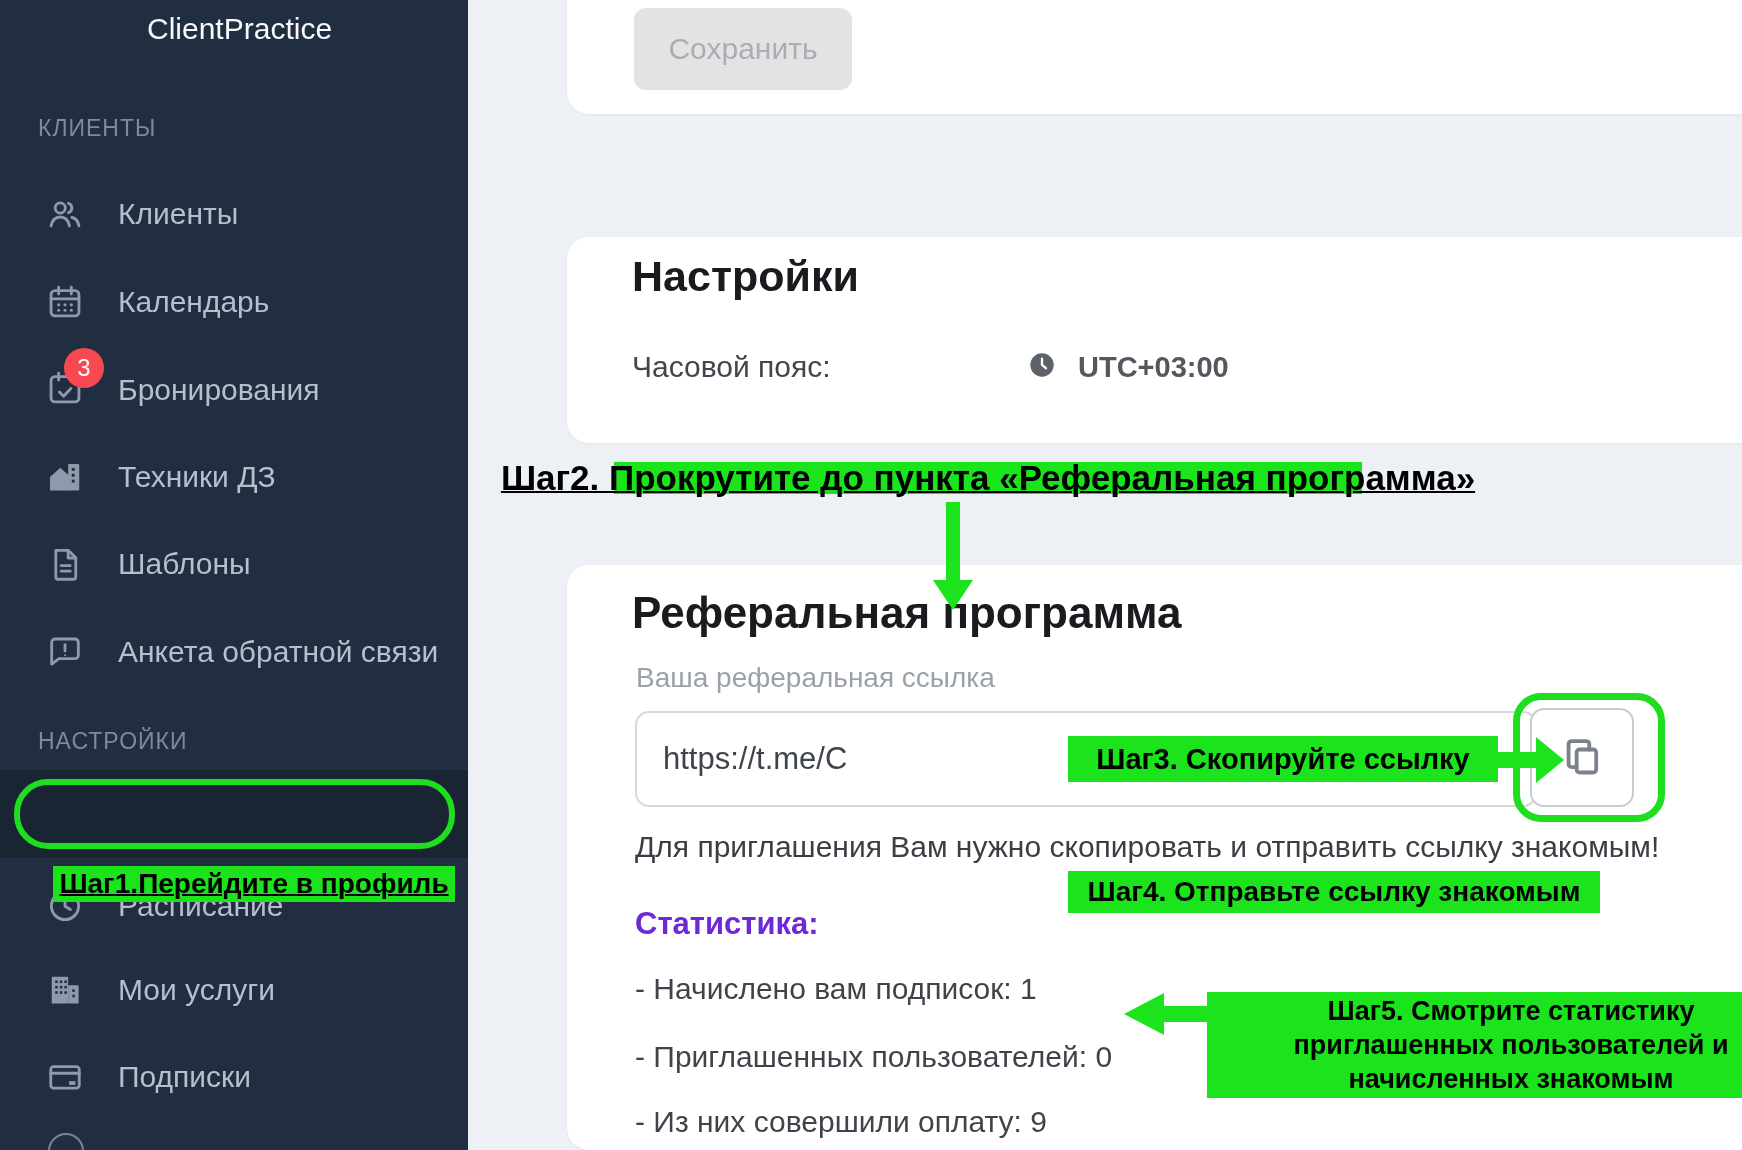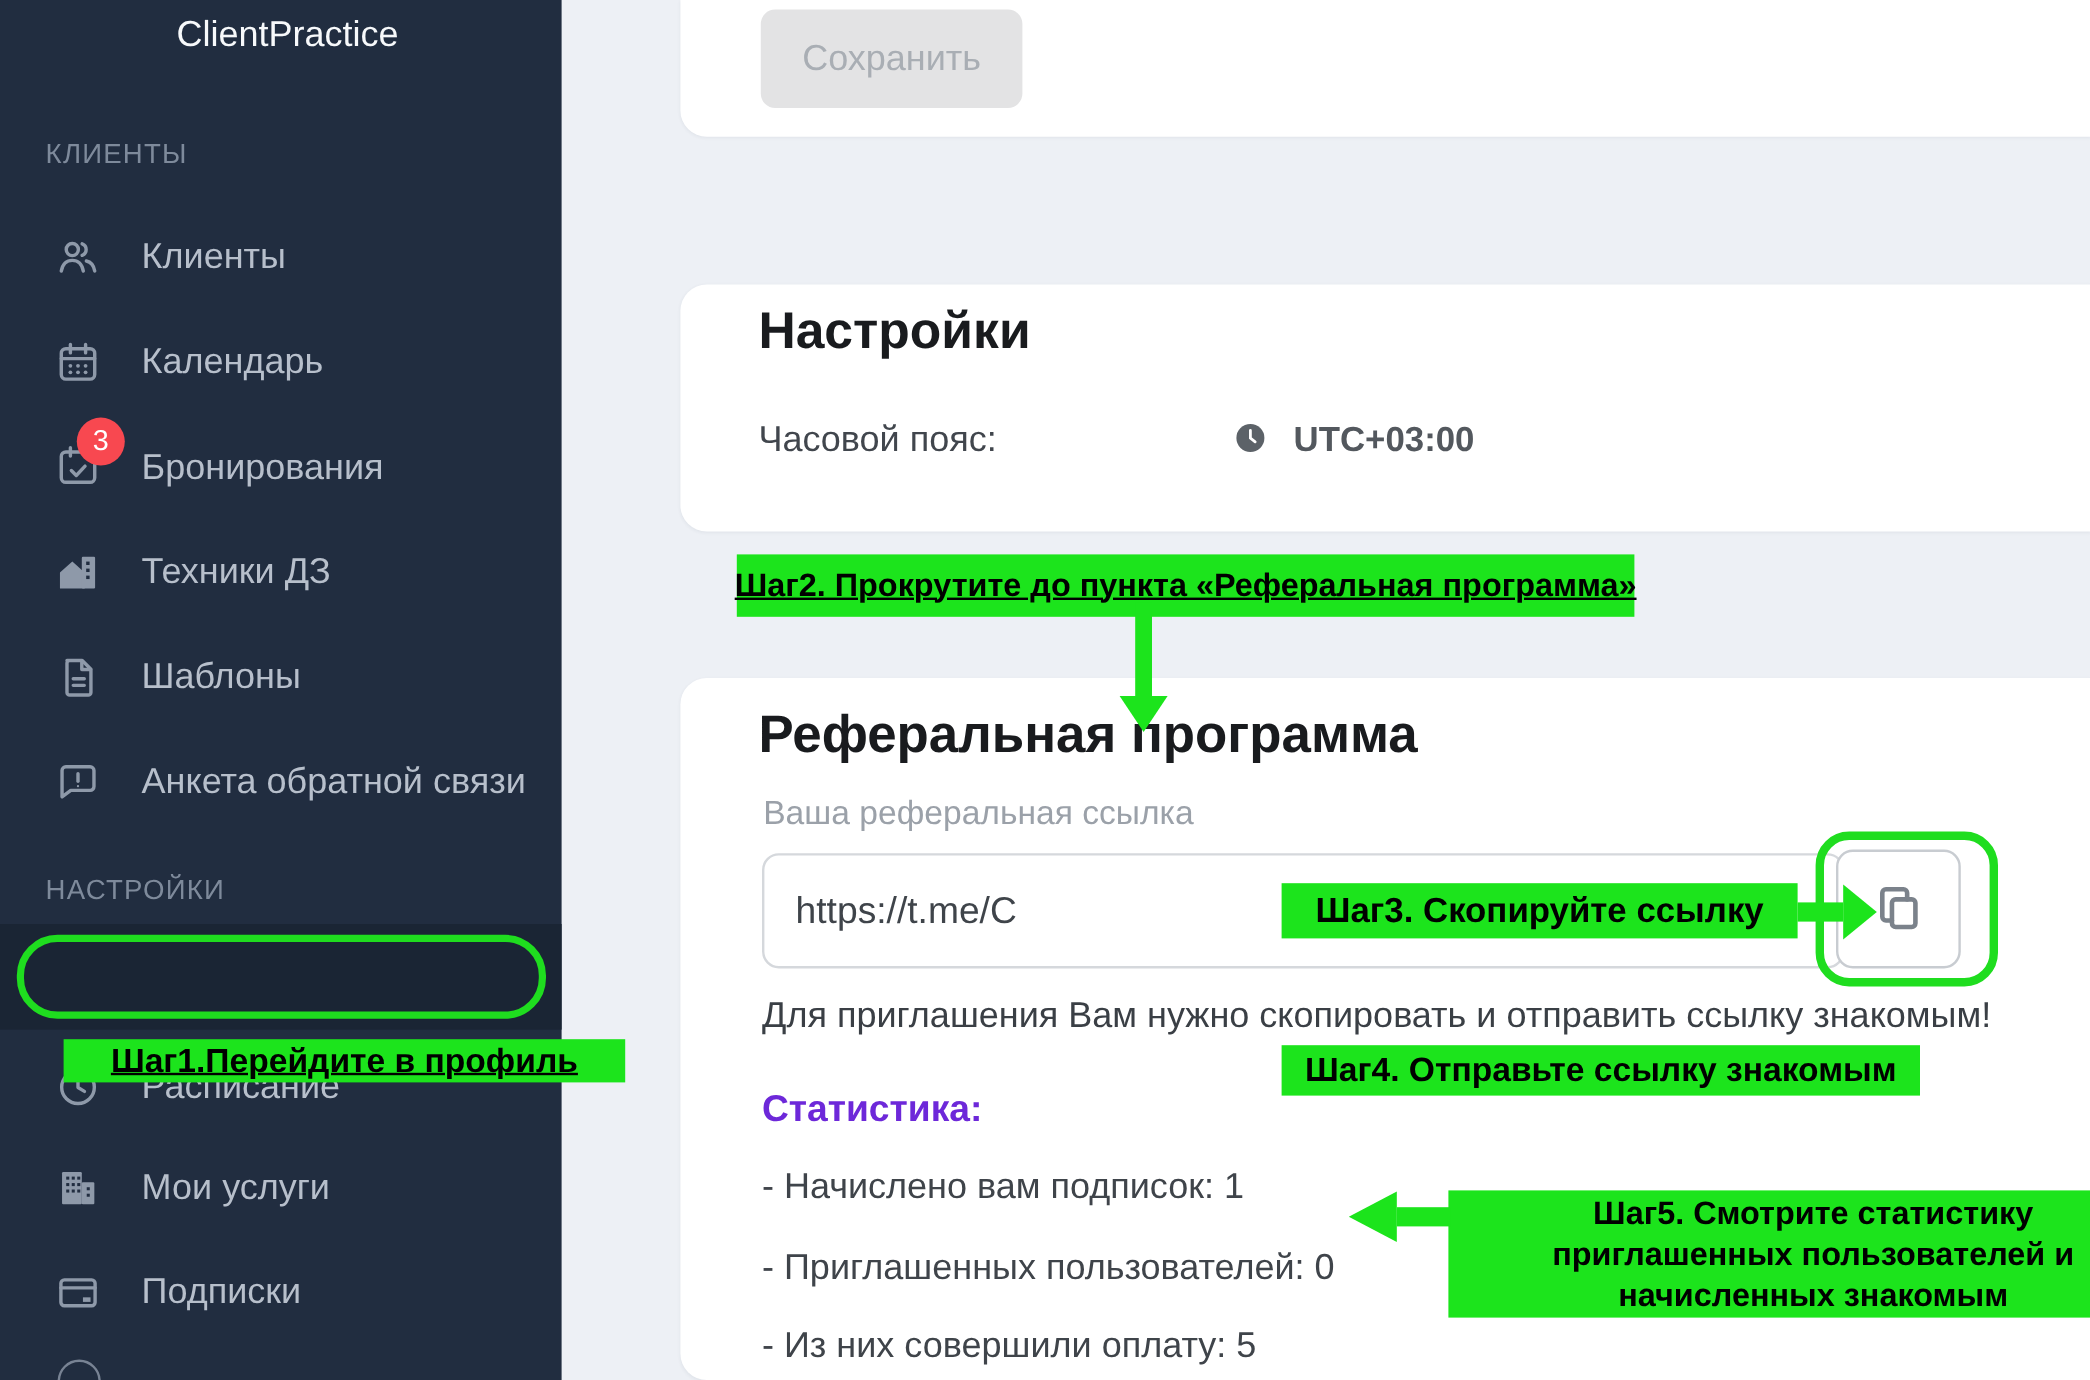--- a/index.html
+++ b/index.html
@@ -37,22 +37,22 @@
   .copy-btn{position:absolute;left:1530px;top:708px;width:104px;height:99px;background:#fff;border:2px solid #c8ccd1;
             border-radius:14px;display:flex;align-items:center;justify-content:center;cursor:pointer;color:#7b828b;}
   .copy-btn svg{width:46px;height:46px;}
   .copy-outline{position:absolute;left:1513px;top:693px;width:152px;height:129px;border:7px solid #1fdd1f;border-radius:28px;}
   .note{position:absolute;left:635px;top:830px;font-size:30px;color:#3a3f45;white-space:nowrap;}
   .stats-title{position:absolute;left:635px;top:906px;font-size:31px;color:#6d28d9;font-weight:bold;}
   .stat{position:absolute;left:635px;font-size:30px;color:#3f444a;white-space:nowrap;}
   
   .ann{position:absolute;background:#1ce41c;color:#000;font-weight:bold;display:flex;align-items:center;justify-content:center;white-space:nowrap;}
   .ann.u{text-decoration:underline;text-decoration-thickness:2px;}
-  .ann1{left:53px;top:866px;width:468px;height:36px;font-size:28px;}
-  .ann2{left:614px;top:462px;width:748px;height:52px;font-size:27px;}
+  .ann1{left:53px;top:866px;width:402px;height:36px;font-size:28px;}
+  .ann2{left:614px;top:462px;width:748px;height:32px;font-size:35px;}
   .ann3{left:1068px;top:736px;width:430px;height:46px;font-size:29px;}
   .ann4{left:1068px;top:871px;width:532px;height:42px;font-size:28px;}
   .ann5{left:1207px;top:992px;width:608px;height:106px;font-size:27px;line-height:34px;text-align:center;
         flex-direction:column;justify-content:center;white-space:normal;}
   .arrow-bar{position:absolute;background:#1ce41c;}
   .tri{position:absolute;width:0;height:0;}
   .tri.down{border-left:20px solid transparent;border-right:20px solid transparent;border-top:30px solid #1ce41c;}
   .tri.right{border-top:23px solid transparent;border-bottom:23px solid transparent;border-left:28px solid #1ce41c;}
   .tri.left{border-top:21px solid transparent;border-bottom:21px solid transparent;border-right:40px solid #1ce41c;}
 </style>
@@ -222,21 +222,21 @@
         <rect x="9.2" y="8.6" width="10.2" height="12" rx="1.6"></rect>
         <path d="M15.8 8.6V5.8a1.6 1.6 0 0 0-1.6-1.6H6.6A1.6 1.6 0 0 0 5 5.8v10.4a1.6 1.6 0 0 0 1.6 1.6h2.6"></path>
       </svg></span>
   </button>
   <div class="copy-outline"></div>
 
   <div class="note">Для приглашения Вам нужно скопировать и отправить ссылку знакомым!</div>
   <div class="stats-title">Статистика:</div>
   <div class="stat" style="top:972px">- Начислено вам подписок: 1</div>
   <div class="stat" style="top:1040px">- Приглашенных пользователей: 0</div>
-  <div class="stat" style="top:1105px">- Из них совершили оплату: 5</div>
+  <div class="stat" style="top:1105px">- Из них совершили оплату: 9</div>
 
   <div class="ann ann1 u">Шаг1.Перейдите в профиль</div>
 
   <div class="ann ann2 u">Шаг2. Прокрутите до пункта «Реферальная программа»</div>
   <div class="arrow-bar" style="left:946px;top:502px;width:14px;height:78px"></div>
   <div class="tri down" style="left:933px;top:580px"></div>
 
   <div class="ann ann3">Шаг3. Скопируйте ссылку</div>
   <div class="arrow-bar" style="left:1498px;top:752px;width:38px;height:16px"></div>
   <div class="tri right" style="left:1536px;top:737px"></div>

